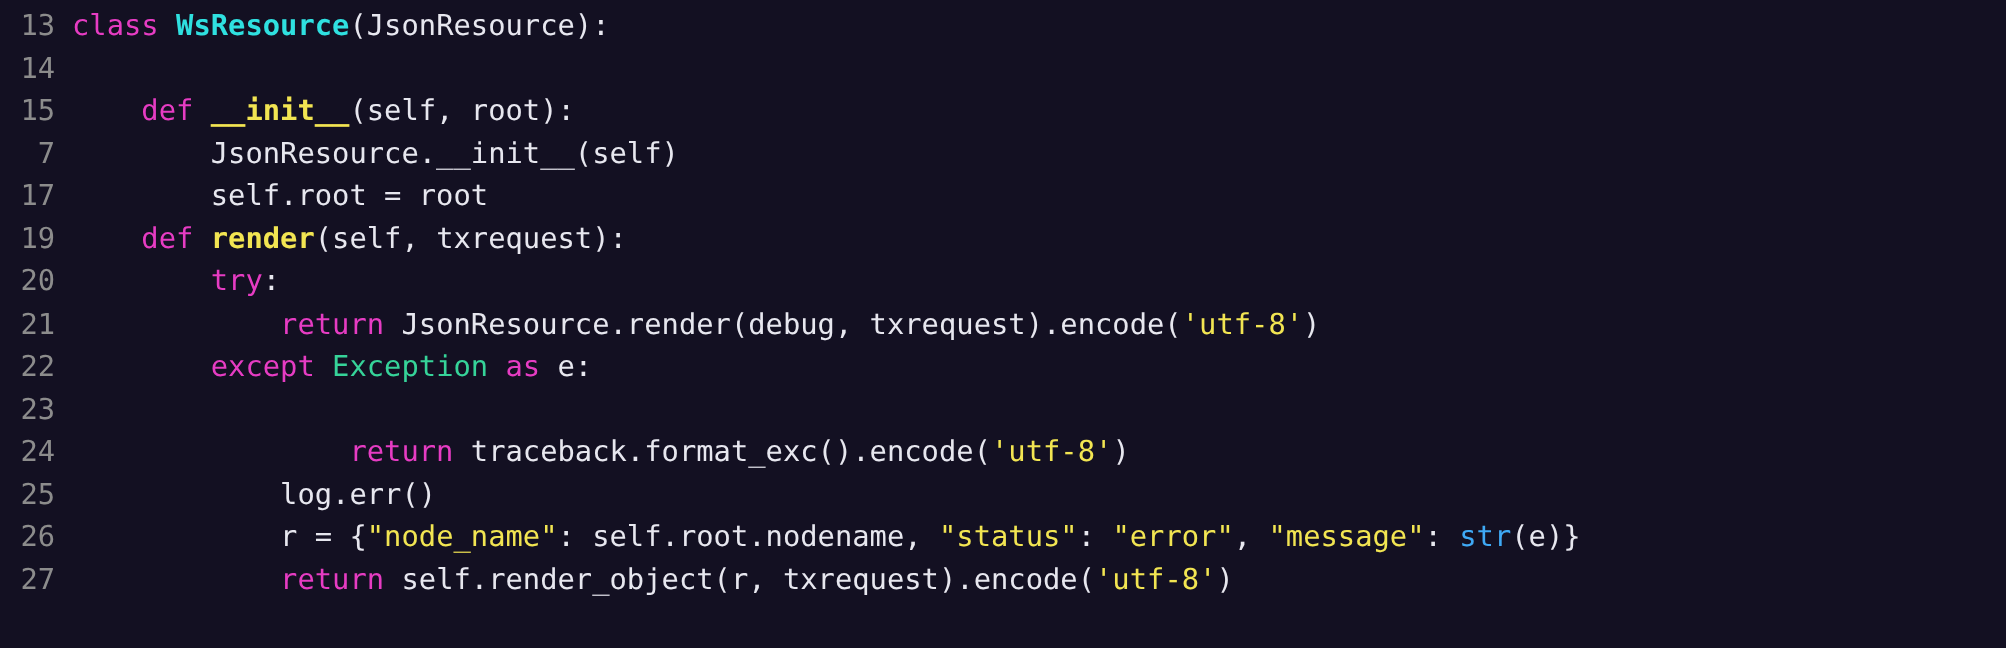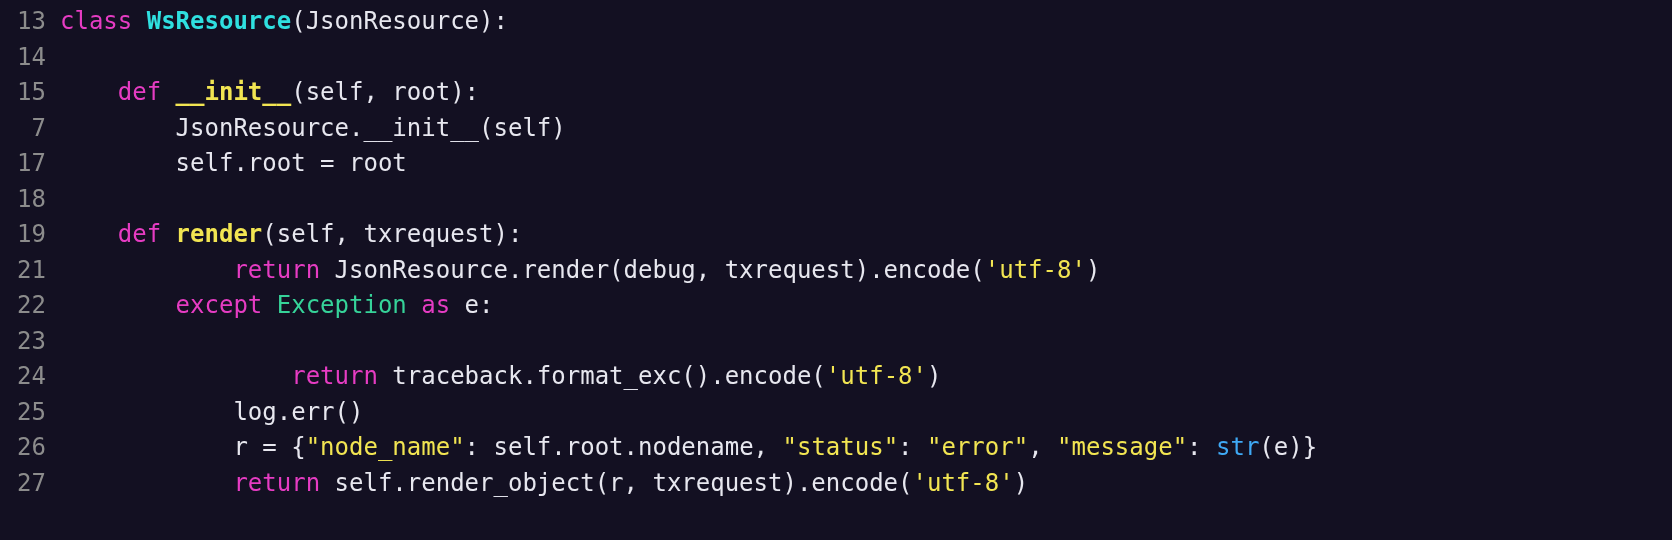--- a/index.html
+++ b/index.html
@@ -51,22 +51,22 @@
 </style>
 </head>
 <body>
 
 <div class="editor" id="editor">
     <div class="line"><span class="gutter">13</span><span class="code"><span class="kw">class </span><span class="cls">WsResource</span><span class="p">(JsonResource):</span></span></div>
     <div class="line"><span class="gutter">14</span><span class="code"><span class="p"></span></span></div>
     <div class="line"><span class="gutter">15</span><span class="code"><span class="p">    </span><span class="kw">def </span><span class="fn">__init__</span><span class="p">(self, root):</span></span></div>
     <div class="line"><span class="gutter">7</span><span class="code"><span class="p">        JsonResource.__init__(self)</span></span></div>
     <div class="line"><span class="gutter">17</span><span class="code"><span class="p">        self.root = root</span></span></div>
-    <div class="line"><span class="gutter">18</span><span class="code"><span class="p"></span></span></div>
     <div class="line"><span class="gutter">19</span><span class="code"><span class="p">    </span><span class="kw">def </span><span class="fn">render</span><span class="p">(self, txrequest):</span></span></div>
+    <div class="line"><span class="gutter">20</span><span class="code"><span class="p">        </span><span class="kw">try</span><span class="p">:</span></span></div>
     <div class="line"><span class="gutter">21</span><span class="code"><span class="p">            </span><span class="kw">return</span><span class="p"> JsonResource.render(debug, txrequest).encode(</span><span class="str">'utf-8'</span><span class="p">)</span></span></div>
     <div class="line"><span class="gutter">22</span><span class="code"><span class="p">        </span><span class="kw">except</span><span class="p"> </span><span class="ty">Exception</span><span class="p"> </span><span class="kw">as</span><span class="p"> e:</span></span></div>
     <div class="line"><span class="gutter">23</span></div>
     <div class="line"><span class="gutter">24</span><span class="code"><span class="p">                </span><span class="kw">return</span><span class="p"> traceback.format_exc().encode(</span><span class="str">'utf-8'</span><span class="p">)</span></span></div>
     <div class="line"><span class="gutter">25</span><span class="code"><span class="p">            log.err()</span></span></div>
     <div class="line"><span class="gutter">26</span><span class="code"><span class="p">            r = {</span><span class="str">"node_name"</span><span class="p">: self.root.nodename, </span><span class="str">"status"</span><span class="p">: </span><span class="str">"error"</span><span class="p">, </span><span class="str">"message"</span><span class="p">: </span><span class="bi">str</span><span class="p">(e)}</span></span></div>
     <div class="line"><span class="gutter">27</span><span class="code"><span class="p">            </span><span class="kw">return</span><span class="p"> self.render_object(r, txrequest).encode(</span><span class="str">'utf-8'</span><span class="p">)</span></span></div>
   </div>
 
 </body></html>

